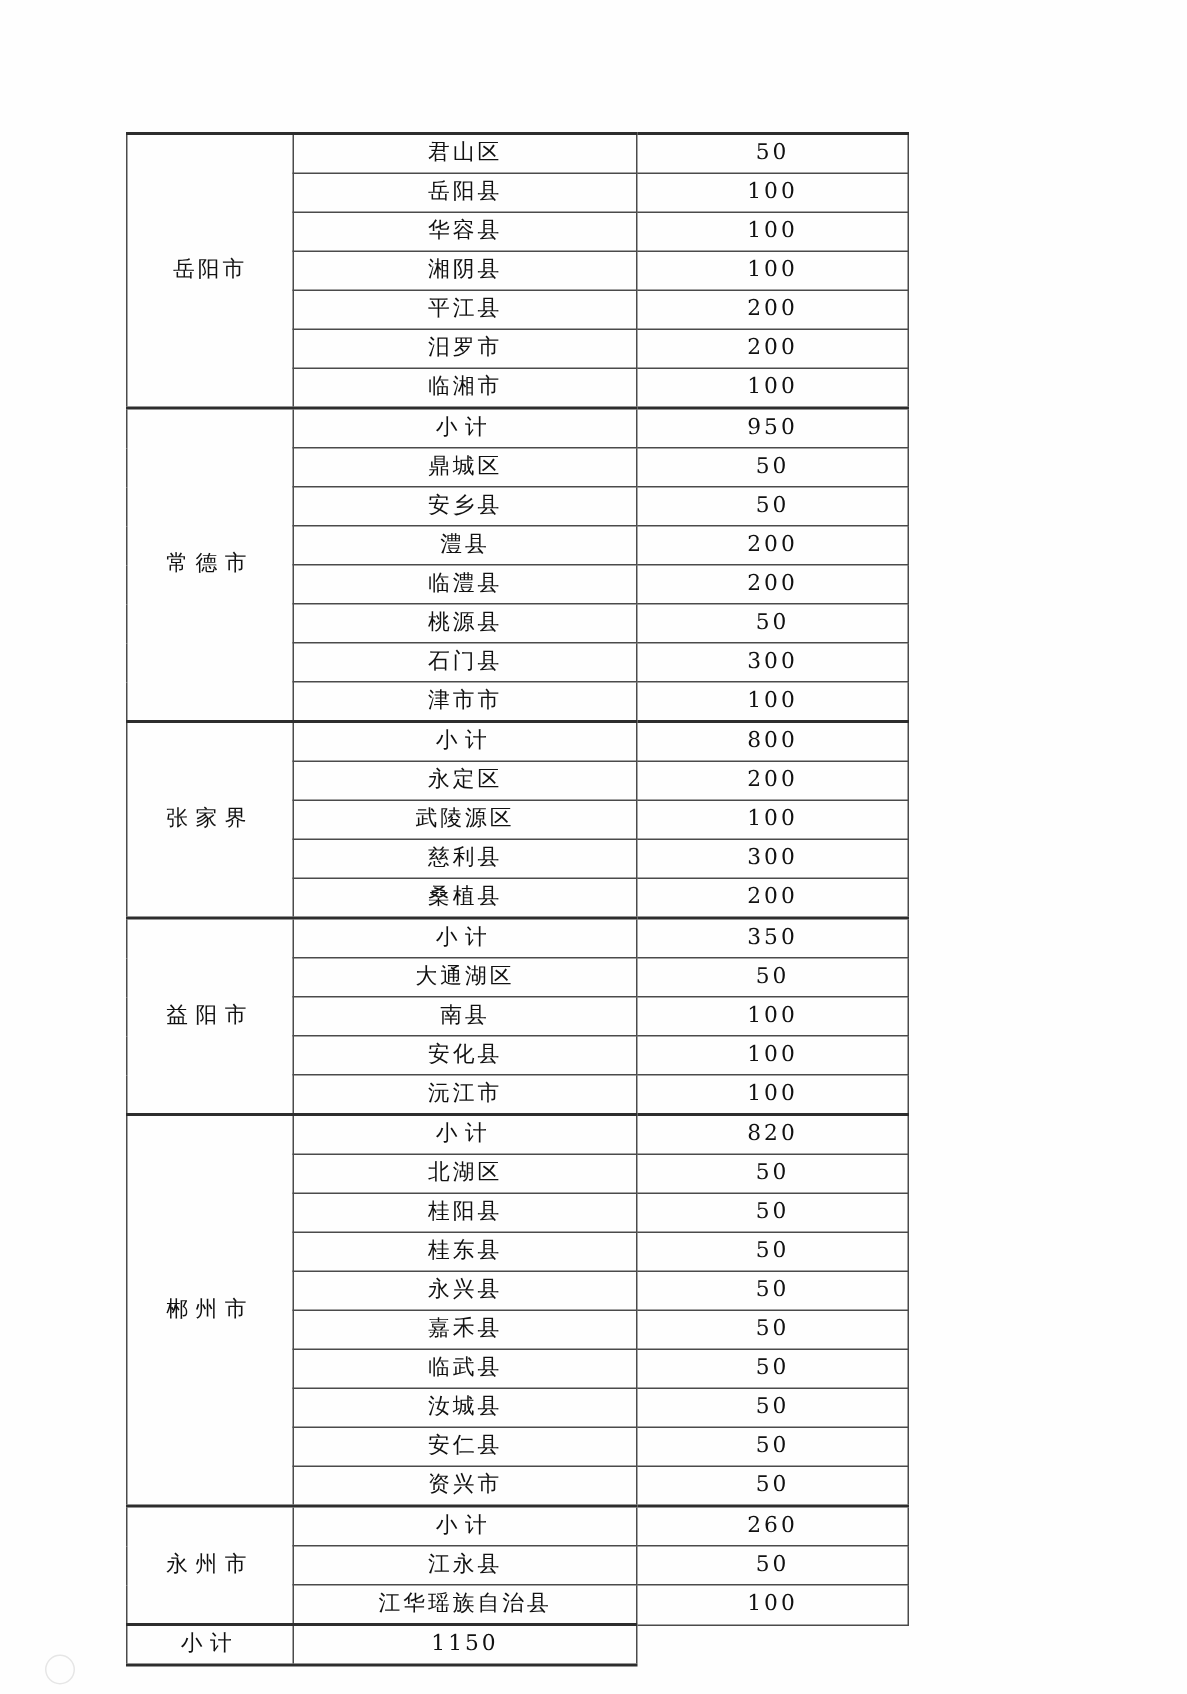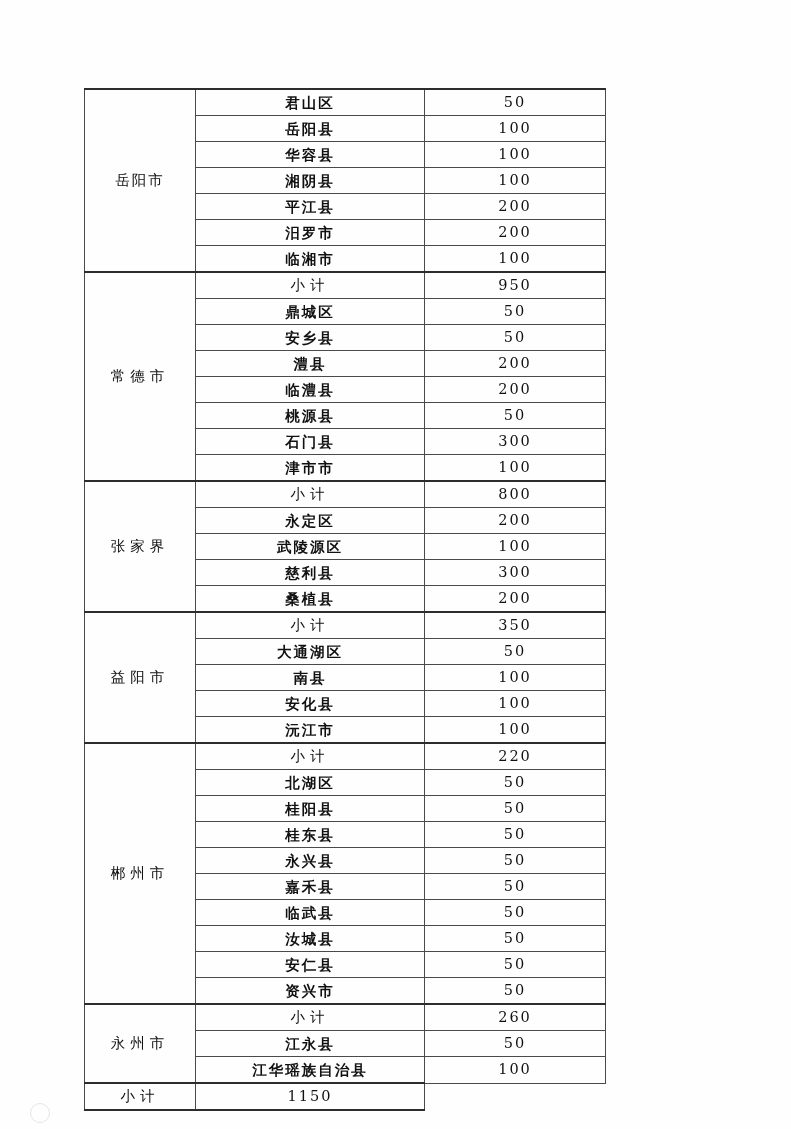--- a/index.html
+++ b/index.html
@@ -46,21 +46,20 @@
     color: #111;
   }
   td.city {
     width: 110px;
     font-size: 15px;
     letter-spacing: 3px;
   }
   td.county {
     width: 228px;
     letter-spacing: 4px;
-    font-weight: bold;
   }
   td.num {
     width: 180px;
     letter-spacing: 3px;
     font-family: "DejaVu Serif", "Liberation Serif", serif;
   }
   tr.subtotal td {
     font-weight: normal;
     letter-spacing: 5px;
   }
@@ -213,21 +212,21 @@
             <td class="county">安化县</td>
             <td class="num">100</td>
           </tr>
           <tr>
             <td class="county">沅江市</td>
             <td class="num">100</td>
           </tr>
           <tr class="subtotal block-top">
             <td class="city" rowspan="10">郴州市</td>
             <td class="county">小计</td>
-            <td class="num">220</td>
+            <td class="num">820</td>
           </tr>
           <tr>
             <td class="county">北湖区</td>
             <td class="num">50</td>
           </tr>
           <tr>
             <td class="county">桂阳县</td>
             <td class="num">50</td>
           </tr>
           <tr>

